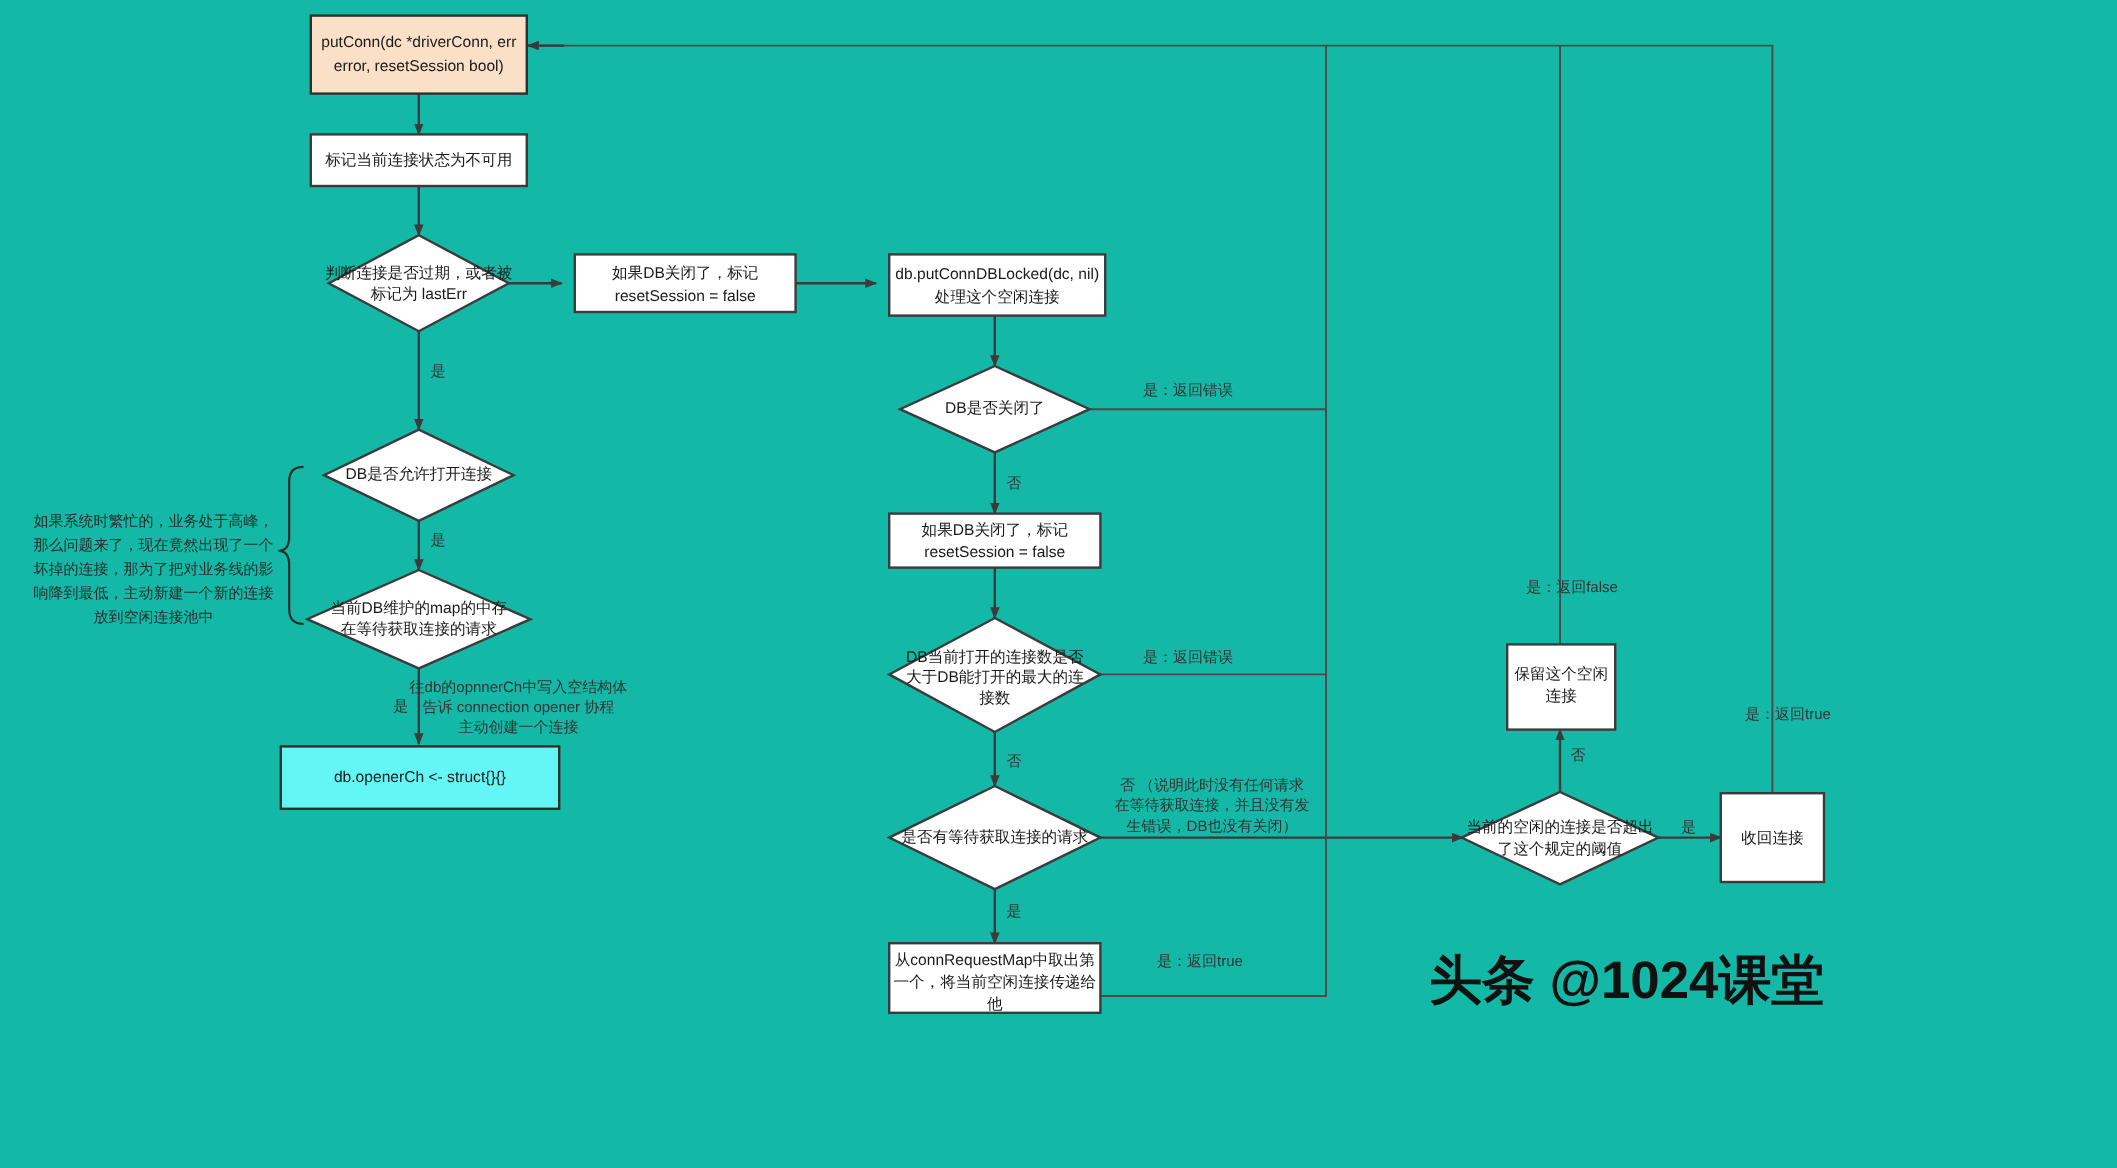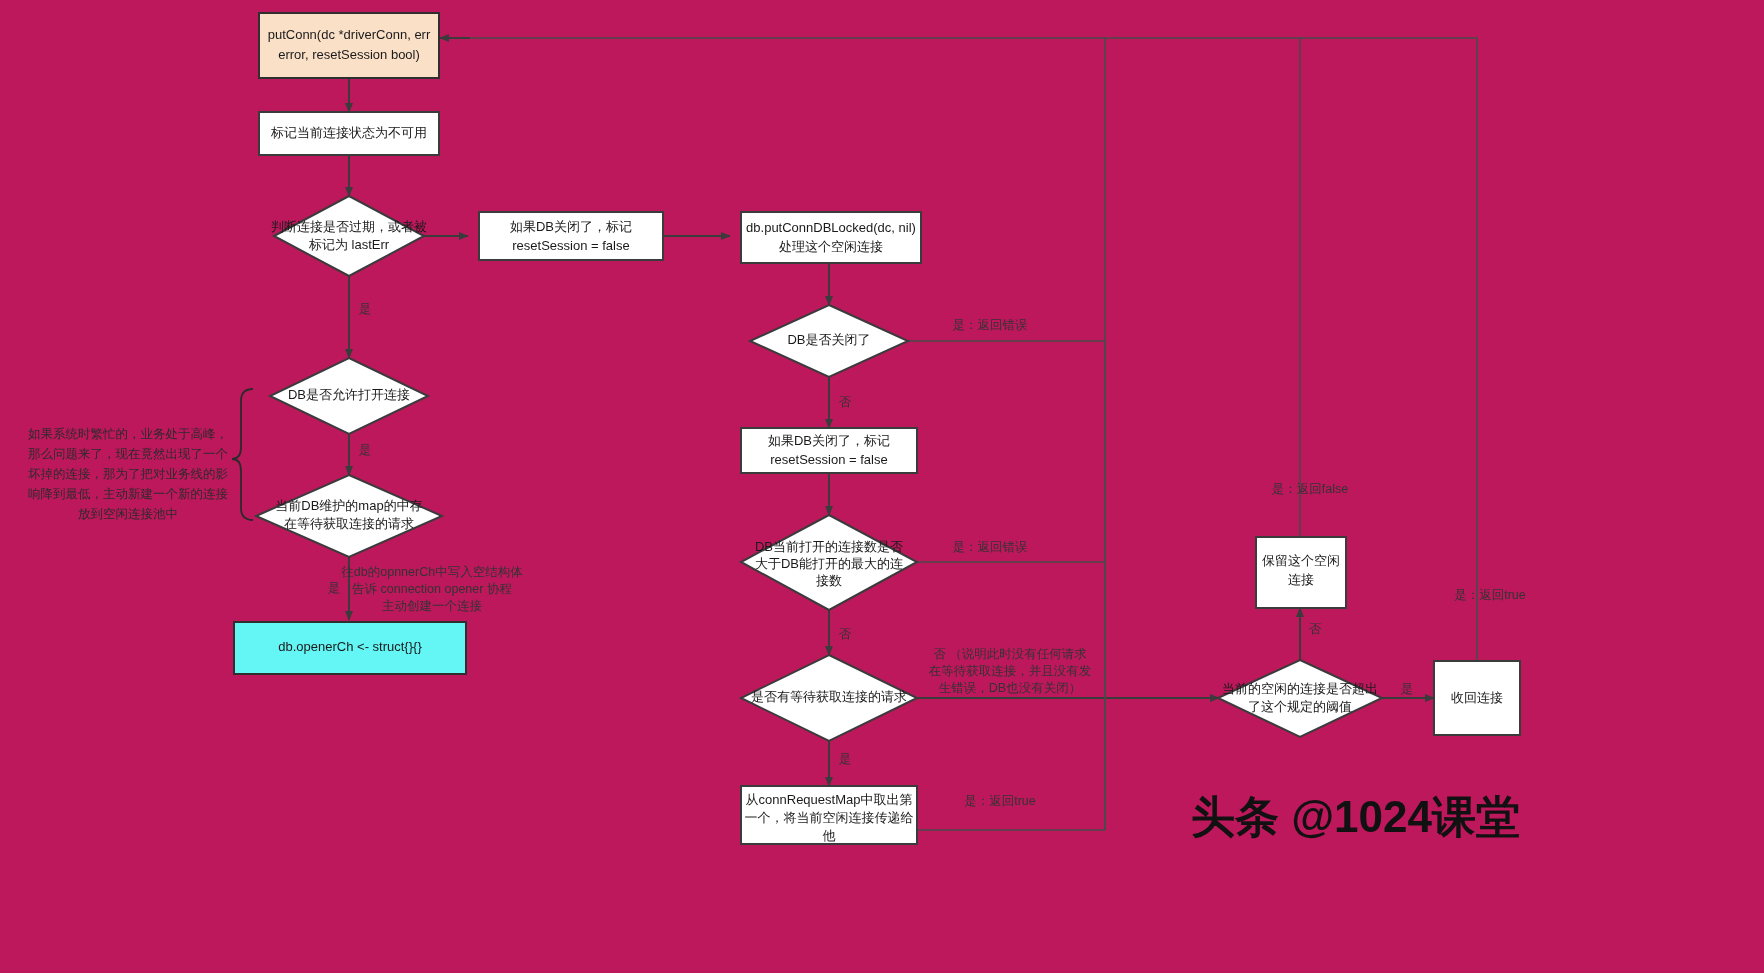--- a/index.html
+++ b/index.html
@@ -1,18 +1,18 @@
 <!DOCTYPE html>
 <html><head>
 <meta charset="utf-8">
 <style>
   html,body{margin:0;padding:0;background:#ffffff;}
   body{width:1764px;height:973px;overflow:hidden;
        font-family:"Liberation Sans","DejaVu Sans",sans-serif;}
-  #stage{position:relative;width:1764px;height:973px;background:#be185d;}
+  #stage{position:relative;width:1764px;height:973px;background:#14b8a6;}
   svg{position:absolute;top:0;left:0;width:1764px;height:973px;}
   .nodeText{font-family:"Liberation Sans","DejaVu Sans",sans-serif;
             font-size:13px;fill:#1a1a1a;text-anchor:middle;dominant-baseline:middle;}
   .edgeText{font-family:"Liberation Sans","DejaVu Sans",sans-serif;
             font-size:12.5px;fill:#333;text-anchor:middle;dominant-baseline:middle;}
   .noteText{font-family:"Liberation Sans","DejaVu Sans",sans-serif;
             font-size:12.5px;fill:#2b2b2b;text-anchor:middle;dominant-baseline:middle;}
   .shape{fill:#ffffff;stroke:#3b3b3b;stroke-width:2;}
   .shape.start{fill:#fbe0c8;stroke:#2f2f2f;}
   .shape.accent{fill:#64f5f5;stroke:#2f2f2f;}

